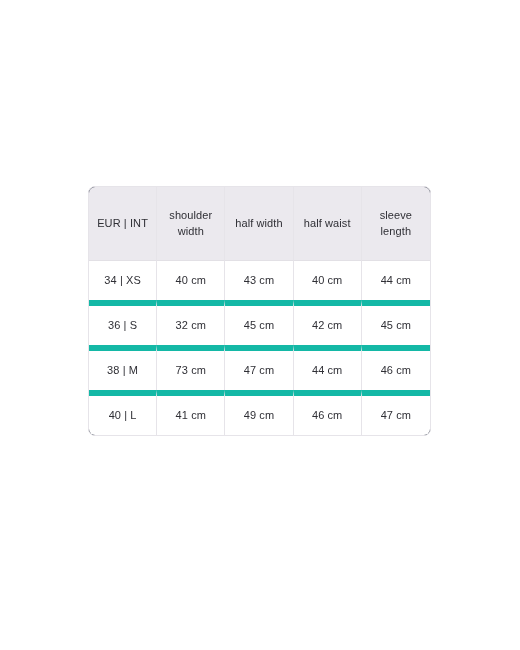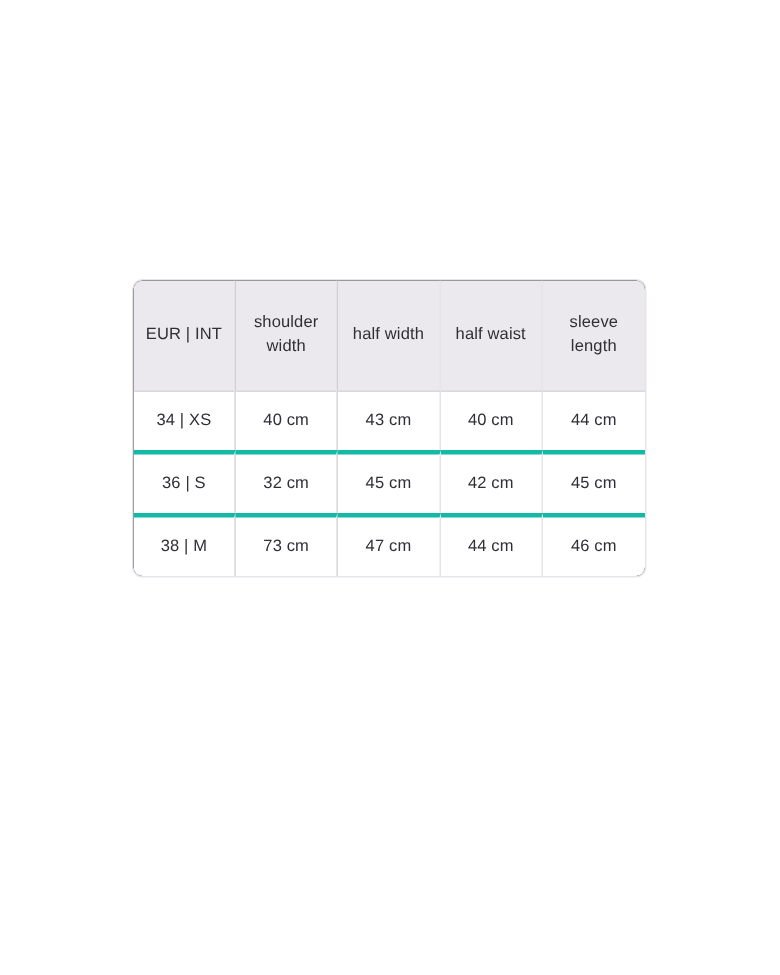--- a/index.html
+++ b/index.html
@@ -61,21 +61,21 @@
   table.size-chart thead th {
     background: #ebe9ee;
     height: 73px;
     border-bottom: 1px solid #e2e0e5;
     font-weight: 400;
   }
 
   table.size-chart tbody td {
     background: #ffffff;
     height: 39px;
-    border-top: 3px solid #14b8a6;
+    border-top: 6px solid #14b8a6;
   }
 
   table.size-chart tbody tr:first-child td {
     border-top: none;
   }
 
   .hdr-text {
     display: inline-block;
     max-width: 52px;
   }
@@ -121,17 +121,24 @@
           <td>42 cm</td>
           <td>45 cm</td>
         </tr>
         <tr>
           <td>38 | M</td>
           <td>73 cm</td>
           <td>47 cm</td>
           <td>44 cm</td>
           <td>46 cm</td>
         </tr>
+        <tr>
+          <td>40 | L</td>
+          <td>41 cm</td>
+          <td>49 cm</td>
+          <td>46 cm</td>
+          <td>47 cm</td>
+        </tr>
       </tbody>
     </table>
   </div>
 
 </div>
 
 </body></html>

